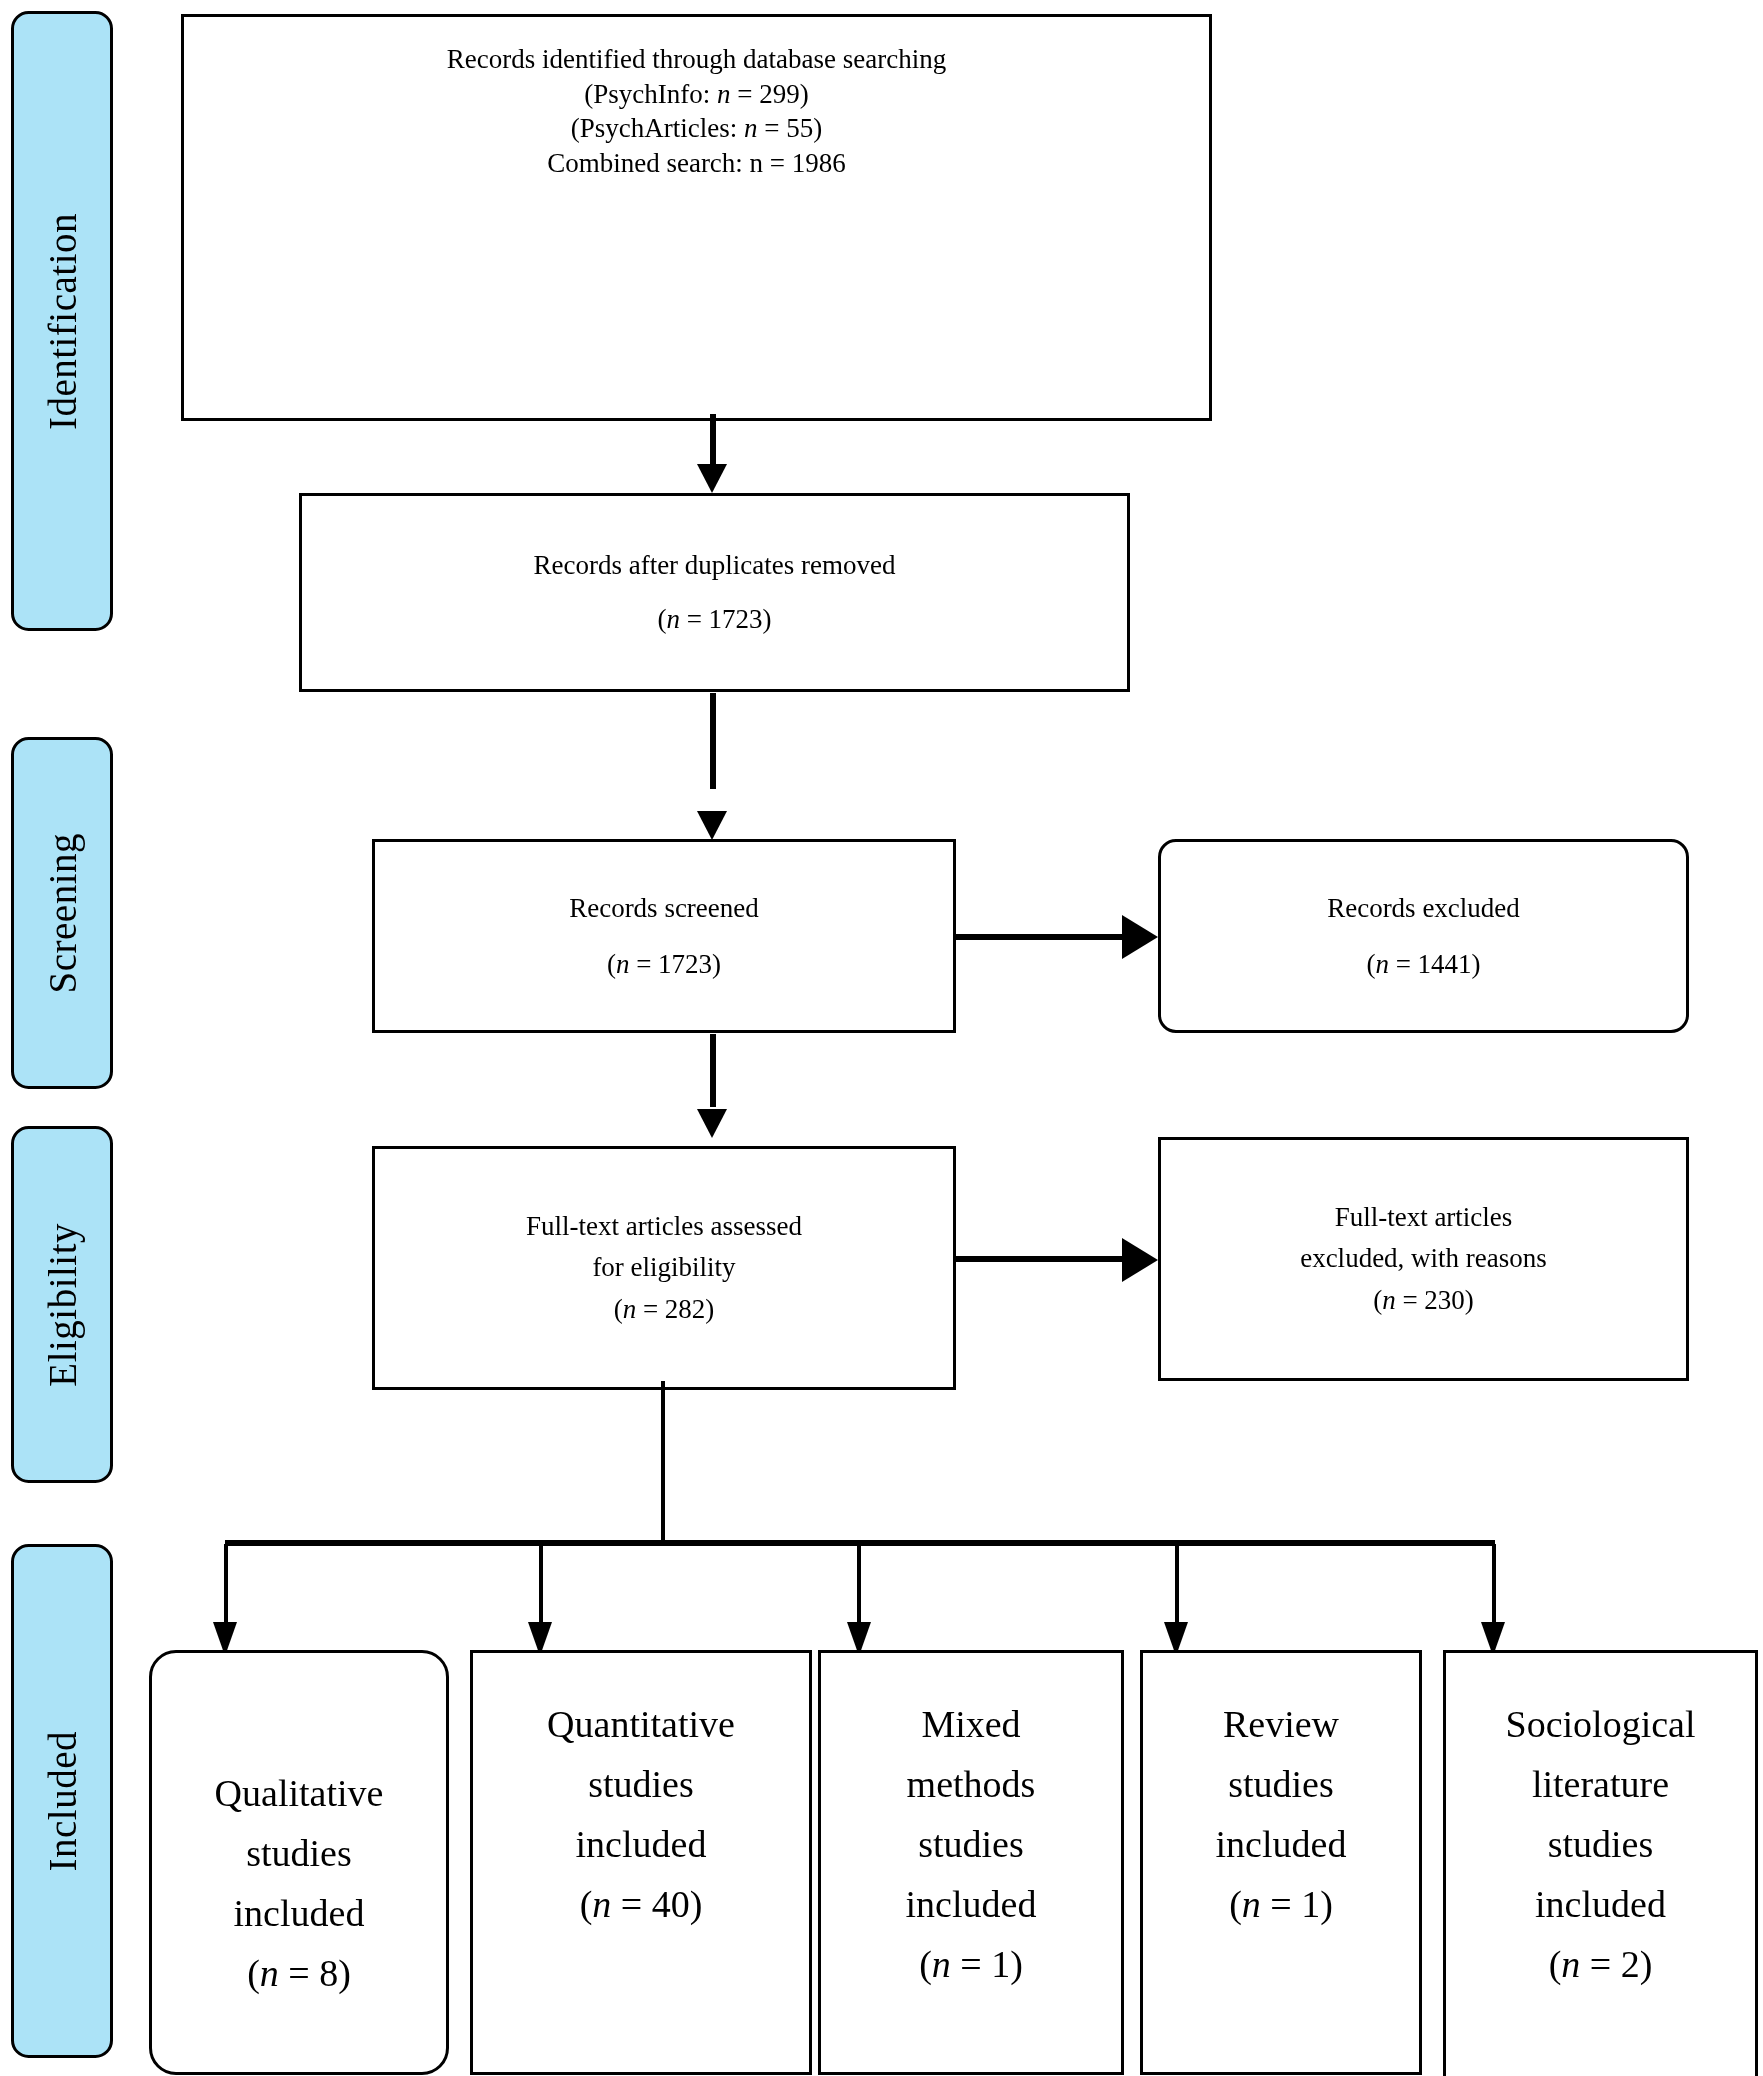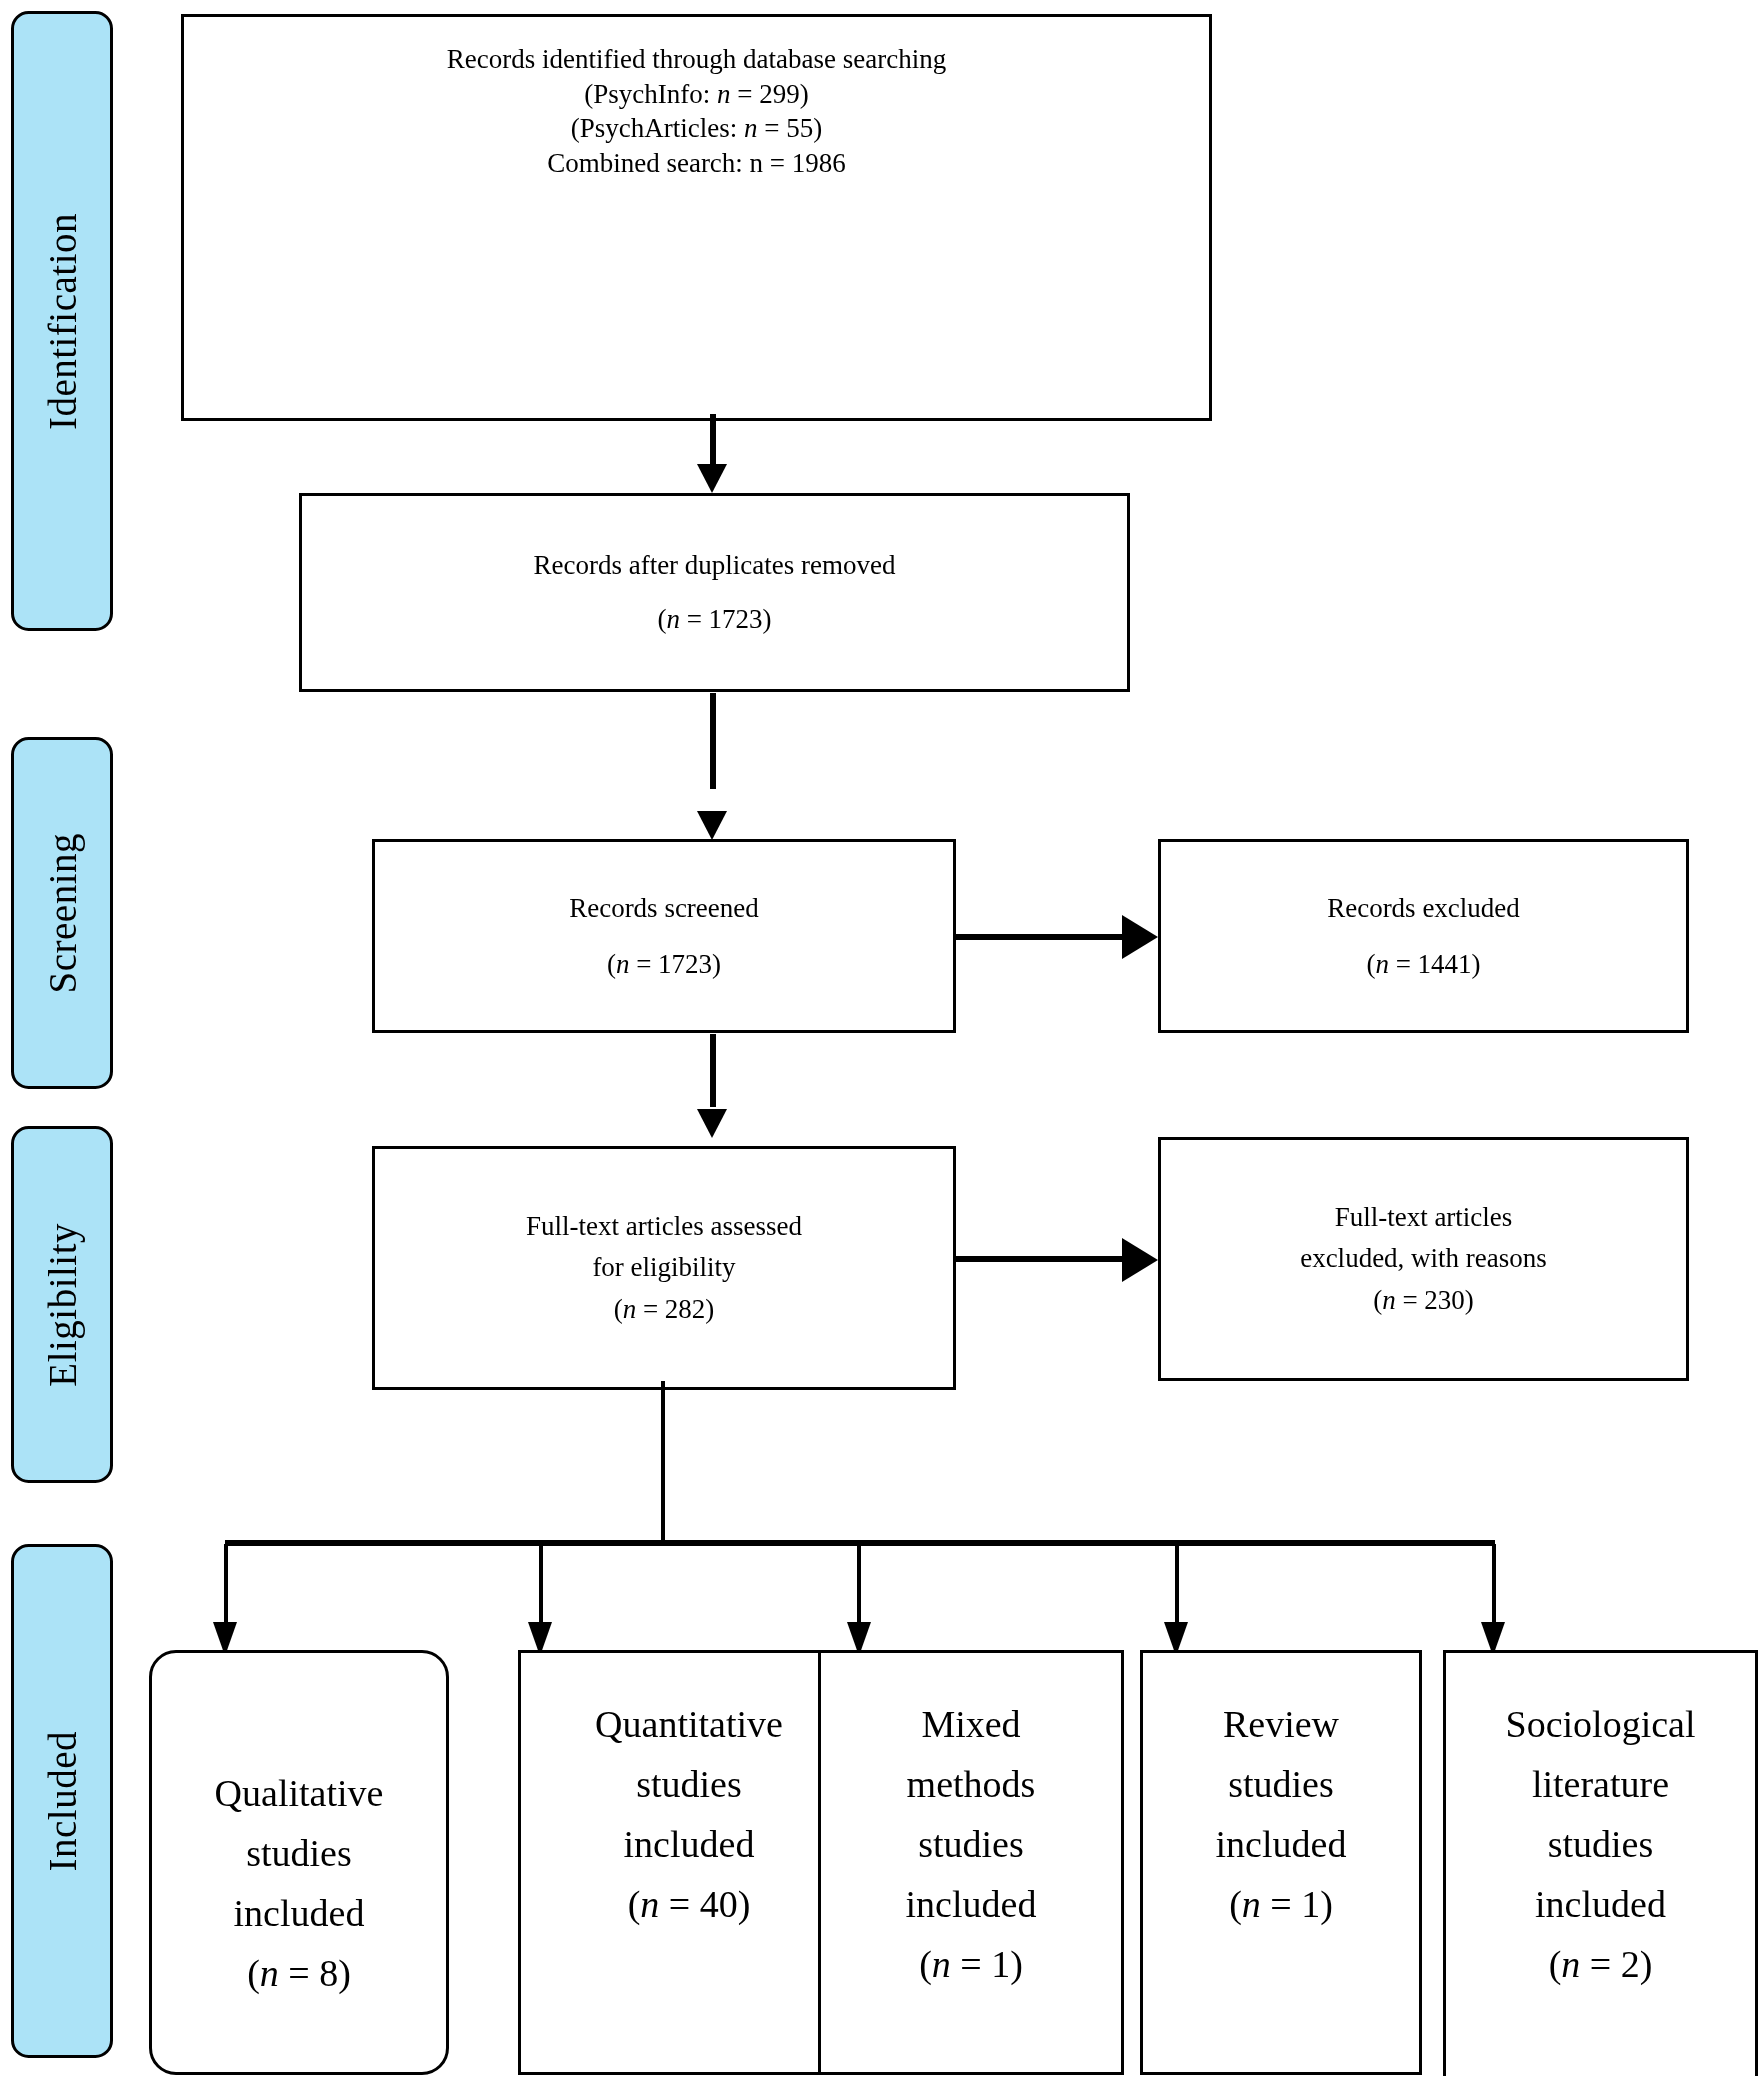--- a/index.html
+++ b/index.html
@@ -134,21 +134,21 @@
   <div class="arrow-down" style="left:697px; top:811px;"></div>
 
   <div class="node-box" style="left:372px; top:839px; width:584px; height:194px;">
     <div class="node-line">Records screened</div>
     <div class="node-line" style="margin-top:21px;"><span>(</span><em class="nvar">n</em><span> = 1723)</span></div>
   </div>
 
   <div class="conn h-line" style="left:956px; top:934px; width:187px; height:5.7px;"></div>
   <div class="arrow-right" style="left:1122px; top:915px;"></div>
 
-  <div class="node-box" style="left:1158px; top:839px; width:531px; height:194px;">
+  <div class="node-box" style="left:1158px; top:839px; width:531px; height:194px;border-radius:18px;">
     <div class="node-line">Records excluded</div>
     <div class="node-line" style="margin-top:21px;"><span>(</span><em class="nvar">n</em><span> = 1441)</span></div>
   </div>
 
   <div class="conn v-line" style="left:710px; top:1034px; width:5.7px; height:73px;"></div>
   <div class="arrow-down" style="left:697px; top:1109px;"></div>
 
   <div class="node-box stacked" style="left:372px; top:1137px; width:584px; height:244px;margin-top:9px;">
     <div class="node-line">Full-text articles assessed</div>
     <div class="node-line">for eligibility</div>
@@ -182,21 +182,21 @@
   <div class="conn v-line" style="left:1492px; top:1544px; width:3.6px; height:89px;"></div>
   <div class="arrow-down slim" style="left:1481px; top:1622px;"></div>
 
   <div class="node-box small-node" style="left:149px; top:1650px; width:300px; height:425px; justify-content:center; padding-top:41px;border-radius:27px;">
     <div class="node-line">Qualitative</div>
     <div class="node-line">studies</div>
     <div class="node-line">included</div>
     <div class="node-line"><span>(</span><em class="nvar">n</em><span> = 8)</span></div>
   </div>
 
-  <div class="node-box small-node" style="left:470px; top:1650px; width:342px; height:425px; justify-content:flex-start; padding-top:41px;margin-left:48px;">
+  <div class="node-box small-node" style="left:470px; top:1650px; width:342px; height:425px; justify-content:flex-start; padding-top:41px;">
     <div class="node-line">Quantitative</div>
     <div class="node-line">studies</div>
     <div class="node-line">included</div>
     <div class="node-line"><span>(</span><em class="nvar">n</em><span> = 40)</span></div>
   </div>
 
   <div class="node-box small-node" style="left:818px; top:1650px; width:306px; height:425px; justify-content:flex-start; padding-top:41px;">
     <div class="node-line">Mixed</div>
     <div class="node-line">methods</div>
     <div class="node-line">studies</div>

